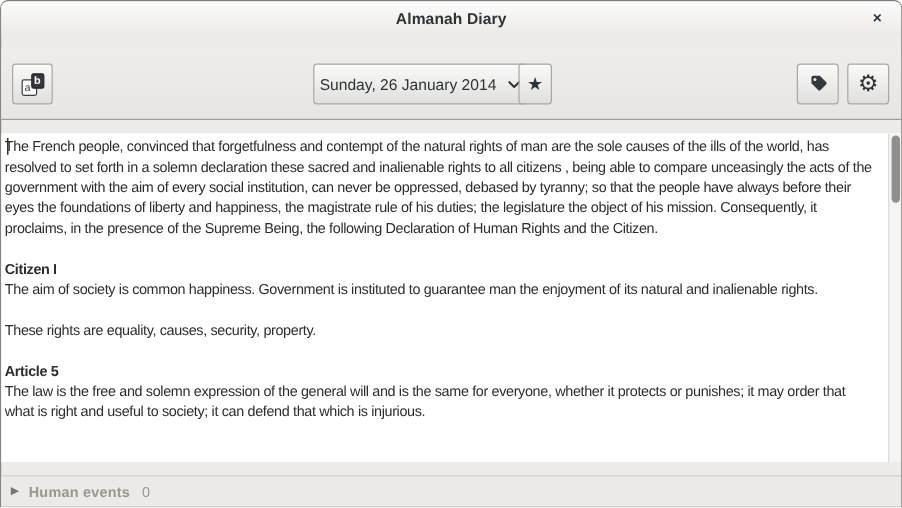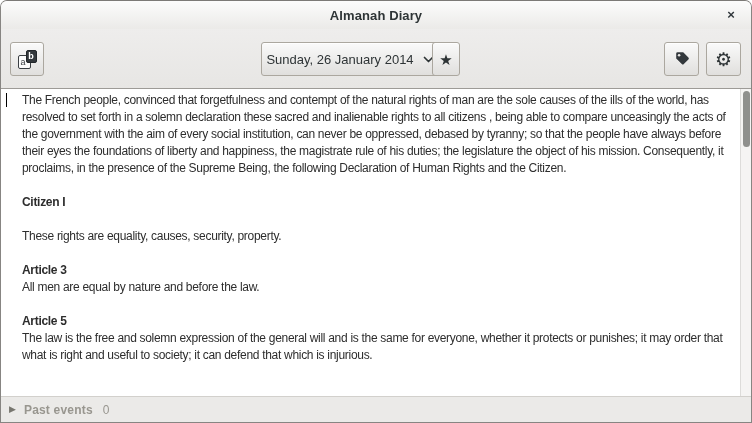--- a/index.html
+++ b/index.html
@@ -6,20 +6,21 @@
   html,body { width:752px; height:423px; background:#ffffff; }
   body { font-family:"Liberation Sans", sans-serif; }
 
   .window {
     width:752px; height:423px;
     border:1px solid #878582; border-top-color:#7c7a77;
     border-radius:7px 7px 0 0;
     overflow:hidden;
     display:flex; flex-direction:column;
     background:#eceBea;
+    gap:11px;
   }
 
   
   .titlebar {
     position:relative; height:28px; flex:0 0 28px;
     background:linear-gradient(#fcfcfc,#ebeae8);
     display:flex; align-items:center; justify-content:center;
   }
   .titlebar .title {
     font-size:13px; font-weight:bold; color:#2e3436; letter-spacing:0.1px;
@@ -69,21 +70,21 @@
     font-size:9px; font-weight:bold; color:#ffffff;
     display:flex; align-items:center; justify-content:center;
   }
 
   
   .content {
     position:relative; flex:1 1 auto; background:#ffffff; overflow:hidden;
     cursor:text;
   }
   .editor {
-    position:absolute; inset:0; padding:3px 20px 0 21px;
+    position:absolute; inset:0; padding:3px 20px 0 3px;
     font-size:12px; letter-spacing:-0.3px; line-height:17px; color:#2d2d2d;
   }
   .block { margin-top:17px; }
   .block:first-child { margin-top:0; }
   .blk-heading { font-weight:bold; }
   .caret {
     position:absolute; left:5px; top:4px; width:1px; height:14px;
     background:#000000;
   }
 
@@ -160,43 +161,40 @@
   <div class="content">
     <div class="caret"></div>
     <div class="editor">
 
       <div class="block">
         <div class="blk-text">The French people, convinced that forgetfulness and contempt of the natural rights of man are the sole causes of the ills of the world, has resolved to set forth in a solemn declaration these sacred and inalienable rights to all citizens , being able to compare unceasingly the acts of the government with the aim of every social institution, can never be oppressed, debased by tyranny; so that the people have always before their eyes the foundations of liberty and happiness, the magistrate rule of his duties; the legislature the object of his mission. Consequently, it proclaims, in the presence of the Supreme Being, the following Declaration of Human Rights and the Citizen.</div>
       </div>
 
       <div class="block">
         <div class="blk-heading">Citizen I</div>
+        <div class="blk-text">The aim of society is common happiness. Government is instituted to guarantee man the enjoyment of its natural and inalienable rights.</div>
       </div>
 
       <div class="block">
         <div class="blk-text">These rights are equality, causes, security, property.</div>
       </div>
 
-      <div class="block">
-        <div class="blk-heading">Article 3</div>
-        <div class="blk-text">All men are equal by nature and before the law.</div>
-      </div>
 
       <div class="block">
         <div class="blk-heading">Article 5</div>
         <div class="blk-text">The law is the free and solemn expression of the general will and is the same for everyone, whether it protects or punishes; it may order that what is right and useful to society; it can defend that which is injurious.</div>
 
       </div>
 
     </div>
 
     <div class="vscrollbar">
       <div class="vthumb"></div>
     </div>
   </div>
 
   <div class="pastbar">
     <span class="expander-arrow">▶</span>
-    <span class="pe-label">Past events</span>
+    <span class="pe-label">Human events</span>
     <span class="pe-count">0</span>
   </div>
 
 </div>
 
 </body></html>

